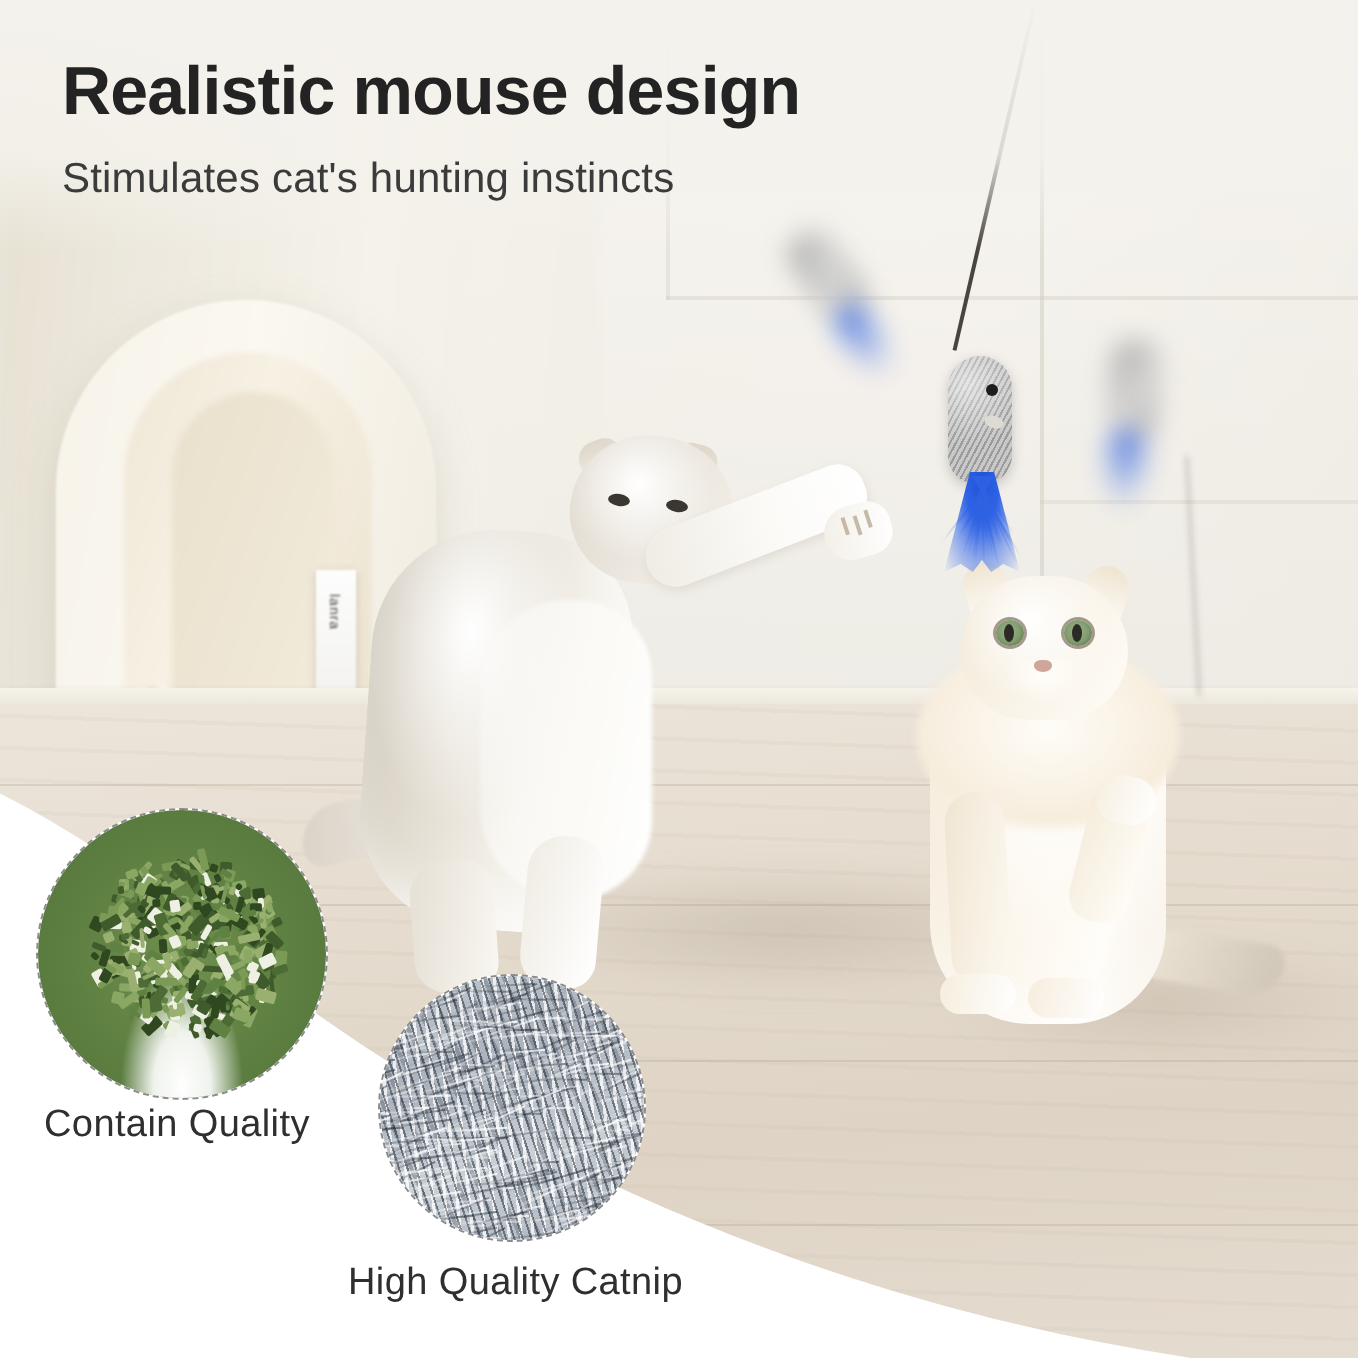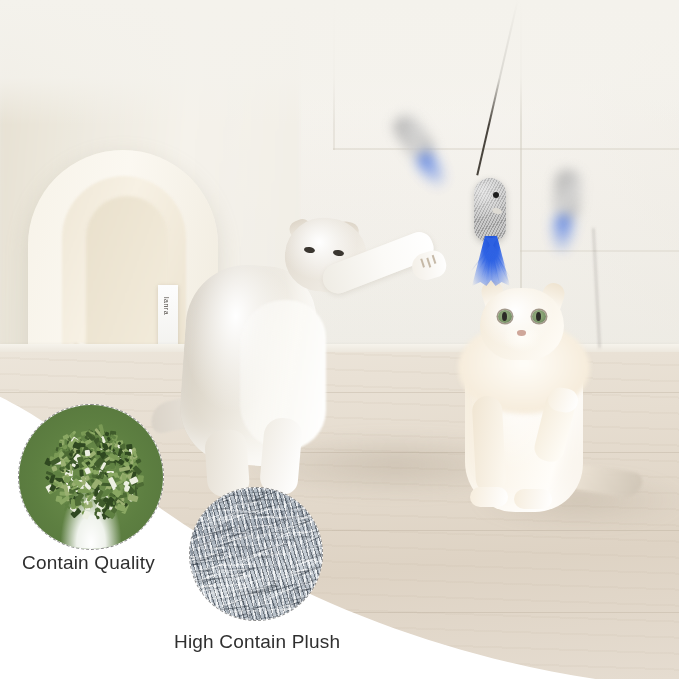--- a/index.html
+++ b/index.html
@@ -1359,18 +1359,20 @@
           <i style="left:154.5px;top:93.7px;width:1.2px;height:18.7px;background:linear-gradient(rgba(255,255,255,0.58),rgba(255,255,255,0));transform:rotate(83deg);transform-origin:top center;"></i>
           <i style="left:76.1px;top:89.1px;width:1.2px;height:42.4px;background:linear-gradient(rgba(255,255,255,0.85),rgba(255,255,255,0));transform:rotate(87deg);transform-origin:top center;"></i>
           <i style="left:132.2px;top:114.6px;width:1.2px;height:22.1px;background:linear-gradient(rgba(38,46,56,0.49),rgba(255,255,255,0));transform:rotate(72deg);transform-origin:top center;"></i>
           <i style="left:131.2px;top:16.6px;width:1.2px;height:32.0px;background:linear-gradient(rgba(255,255,255,0.52),rgba(255,255,255,0));transform:rotate(78deg);transform-origin:top center;"></i>
           <i style="left:92.1px;top:109.9px;width:1.2px;height:17.6px;background:linear-gradient(rgba(255,255,255,0.62),rgba(255,255,255,0));transform:rotate(71deg);transform-origin:top center;"></i>
           <i style="left:24.2px;top:88.9px;width:1.2px;height:31.1px;background:linear-gradient(rgba(38,46,56,0.52),rgba(255,255,255,0));transform:rotate(87deg);transform-origin:top center;"></i>
           <i style="left:118.8px;top:93.7px;width:1.2px;height:35.6px;background:linear-gradient(rgba(38,46,56,0.45),rgba(255,255,255,0));transform:rotate(89deg);transform-origin:top center;"></i>
           <i style="left:137.0px;top:62.9px;width:1.2px;height:18.4px;background:linear-gradient(rgba(255,255,255,0.63),rgba(255,255,255,0));transform:rotate(63deg);transform-origin:top center;"></i>
         </div>
     </div>
-    <div class="callout-label" id="plush-label">High Contain Plush</div>
+    <div class="callout-label" id="plush-label">High Quality Catnip</div>
   </div>
 
   <div class="header-wash"></div>
+  <div class="title">Realistic mouse design</div>
+  <div class="subtitle">Stimulates cat's hunting instincts</div>
 
 </div>
 
 </body></html>

